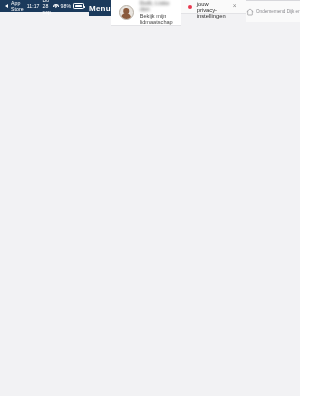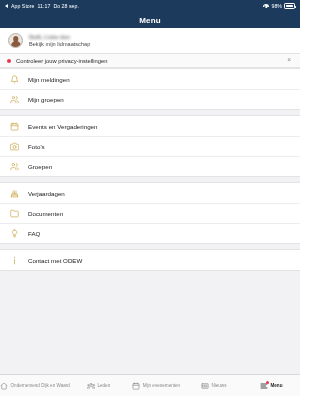--- a/index.html
+++ b/index.html
@@ -2,21 +2,21 @@
 <html><head>
 <meta charset="utf-8">
 <style>
   * { margin:0; padding:0; box-sizing:border-box; }
   html, body {
     width:300px; height:400px;
     font-family:"Liberation Sans", sans-serif;
     background:#ffffff;
     overflow:hidden;
   }
-  .phone { width:300px; height:396px; display:flex; flex-direction:column; background:#f2f2f4; }
+  .phone { width:300px; height:396px; display:flex; background:#f2f2f4; }
 
   
   .statusbar {
     height:12px; background:#1b3a5c; color:#ffffff;
     display:flex; align-items:center; padding:0 5px;
     font-size:5.2px; letter-spacing:.05px;
   }
   .sb-left { display:flex; align-items:center; gap:3px; }
   .sb-right { margin-left:auto; display:flex; align-items:center; gap:2px; }
   .sb-arrow { width:0; height:0; border-top:2px solid transparent; border-bottom:2px solid transparent; border-right:3px solid #fff; }

